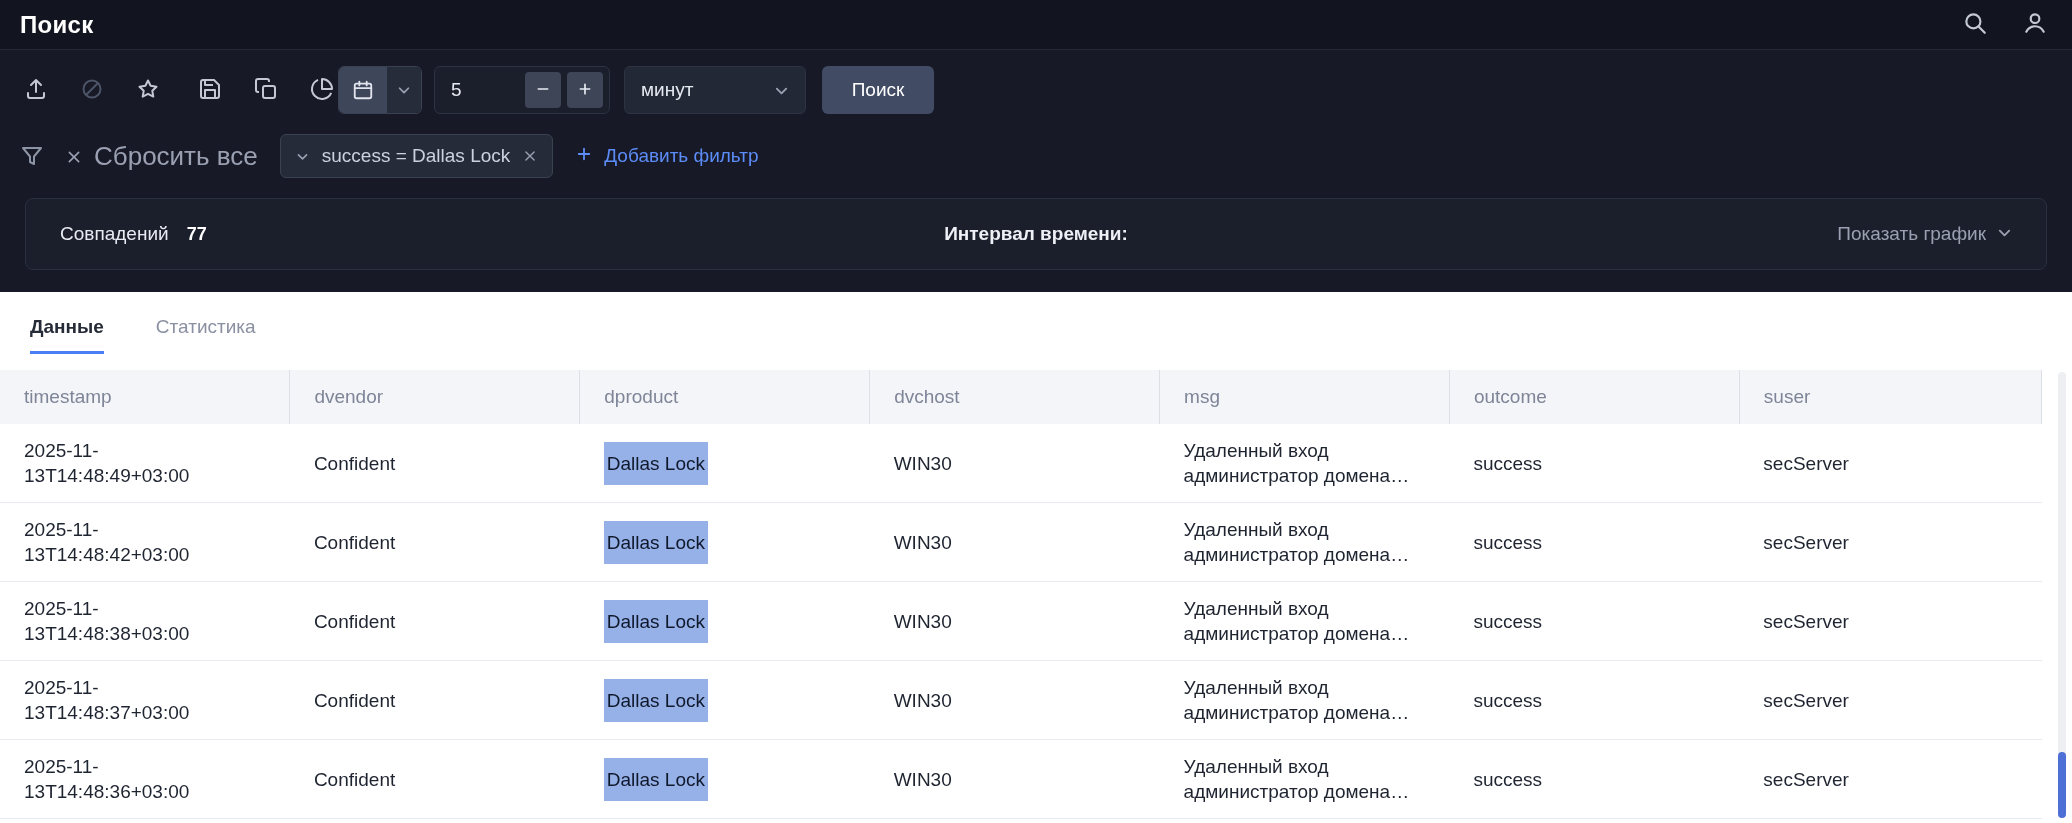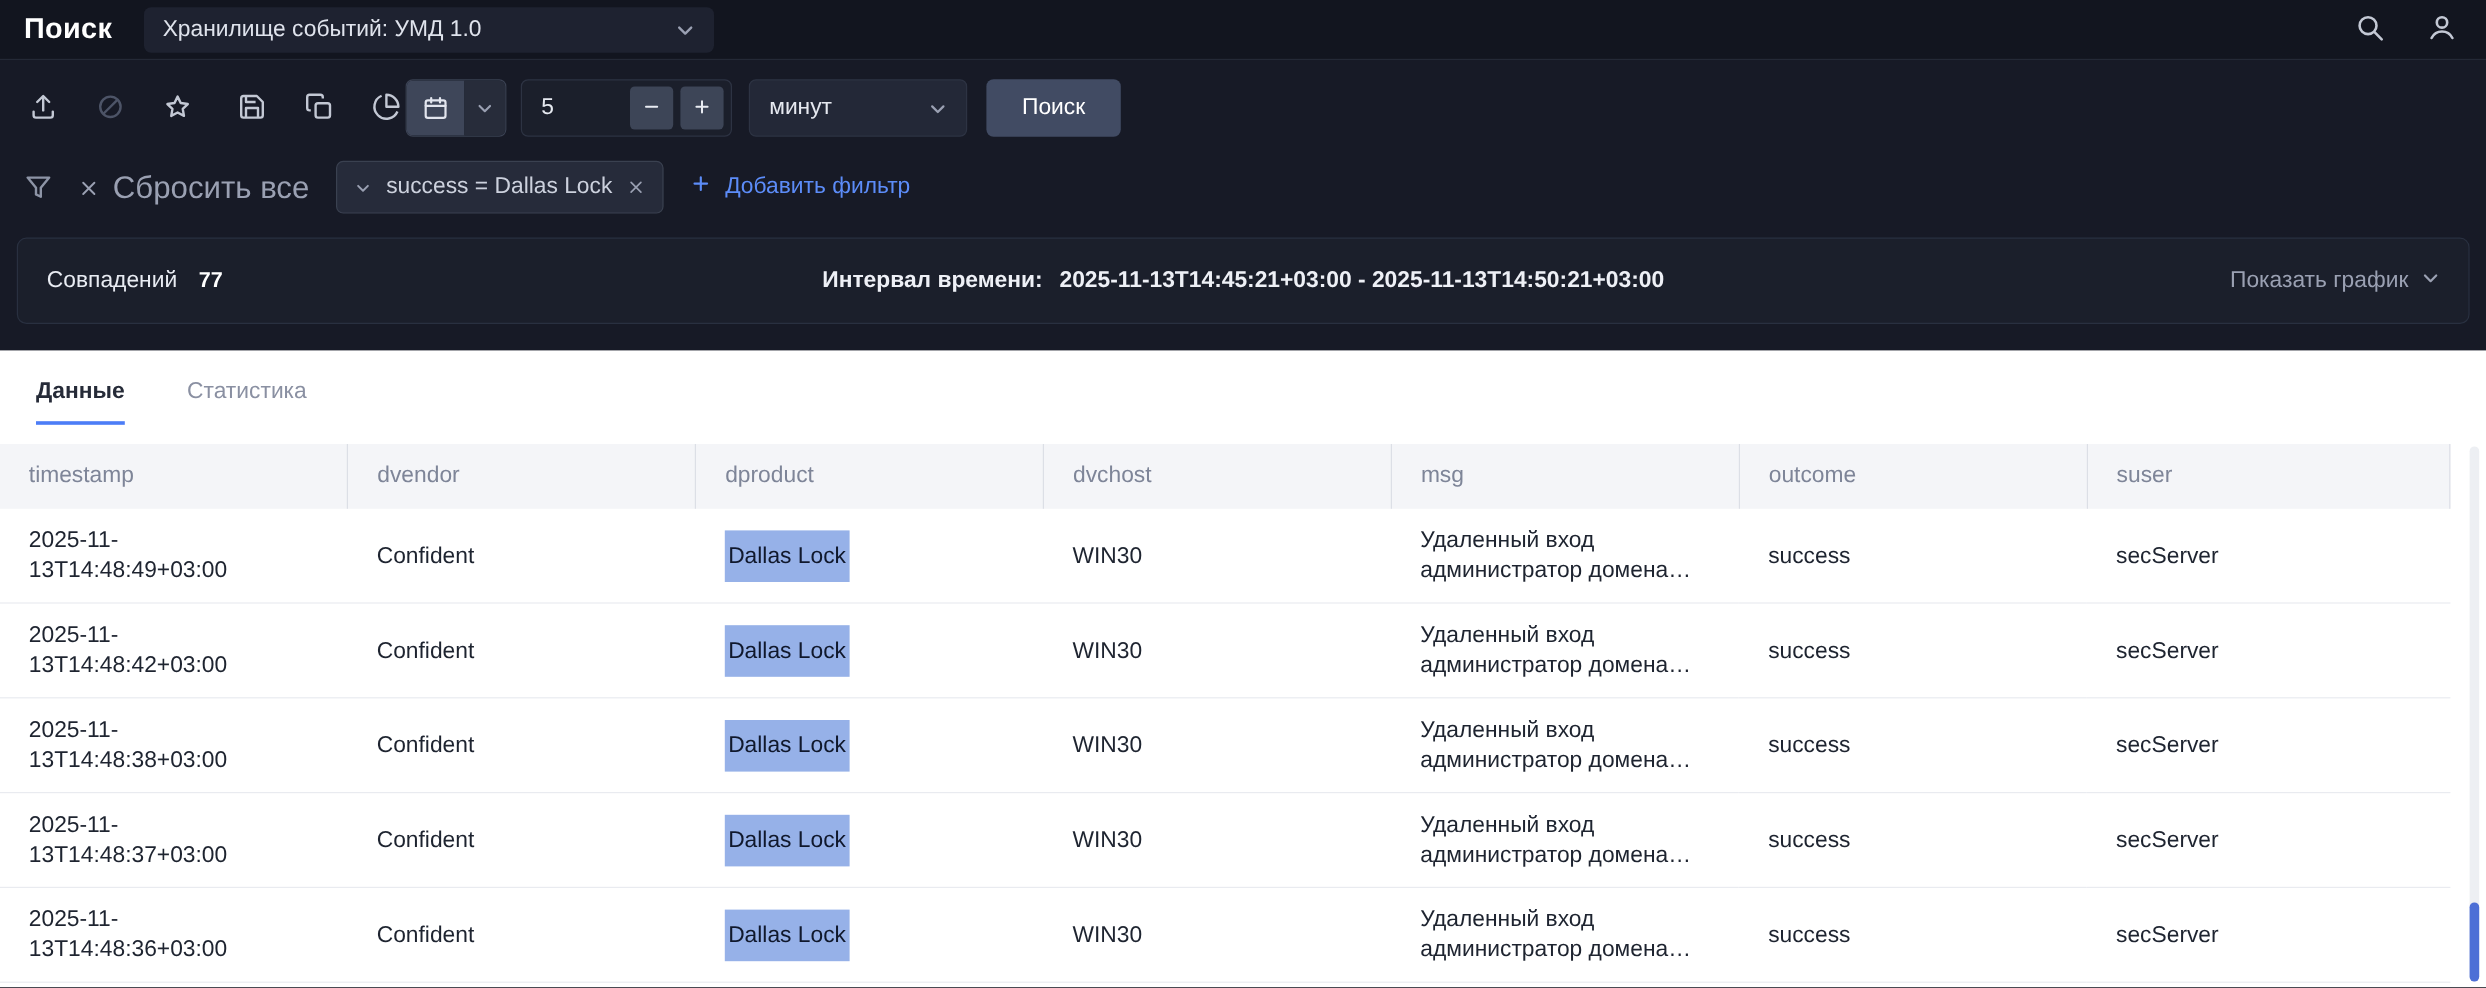--- a/index.html
+++ b/index.html
@@ -40,21 +40,21 @@
 
   
   .filter-row { display:flex; align-items:center; padding:4px 20px 20px; gap:22px; flex-shrink:0; }
   .funnel-wrap { color:#8d94a6; display:flex; }
   .clear-all { display:flex; align-items:center; gap:12px; color:#9aa0b2; font-size:26px; background:none; border:none; cursor:pointer; font-family:inherit; }
   .chip { display:flex; align-items:center; gap:13px; height:44px; background:#262b3a; border:1px solid #3a4150; border-radius:6px; padding:0 15px; color:#ccd1dd; font-size:19px; cursor:pointer; }
   .chip .chev, .chip .x { color:#9aa0b2; display:flex; }
   .add-filter { display:flex; align-items:center; gap:11px; color:#5c8cf8; font-size:19px; font-weight:500; background:none; border:none; cursor:pointer; font-family:inherit; }
 
   
-  .summary { margin:0 14px 22px; height:72px; background:#1b1f2b; border:1px solid #293040; border-radius:8px; display:flex; align-items:center; padding:0 24px; position:relative; flex-shrink:0; }
+  .summary { margin:0 25px 22px; height:72px; background:#1b1f2b; border:1px solid #293040; border-radius:8px; display:flex; align-items:center; padding:0 34px; position:relative; flex-shrink:0; }
   .matches { display:flex; align-items:baseline; gap:18px; color:#e8ebf2; font-size:19px; }
   .matches .count { font-size:18px; font-weight:700; color:#ffffff; }
   .interval { position:absolute; left:50%; transform:translateX(-50%); color:#eef0f6; font-size:19px; display:flex; gap:14px; align-items:center; white-space:nowrap; }
   .interval .lbl { font-weight:700; }
   .interval .val { font-weight:600; }
   .show-chart { margin-left:auto; display:flex; align-items:center; gap:11px; color:#9aa0b2; font-size:19px; background:none; border:none; cursor:pointer; font-family:inherit; }
 
   
   .content { background:#ffffff; flex:1; position:relative; display:flex; flex-direction:column; overflow:hidden; }
   .tabs { display:flex; gap:52px; padding:24px 30px 0; }
@@ -73,28 +73,20 @@
   .scrollbar { position:absolute; top:80px; right:6px; bottom:5px; width:8px; background:#edeff3; border-radius:4px; }
   .scroll-thumb { position:absolute; bottom:0; left:0; width:8px; height:66px; background:#4d6fd6; border-radius:4px; cursor:pointer; }
 </style>
 </head>
 <body>
 
 <div class="app">
 
   <header class="topbar">
     <div class="app-title">Поиск</div>
-    <div class="storage-select">
-      <span>Хранилище событий: УМД 1.0</span>
-      <span class="chev">
-        <svg width="16" height="16" viewBox="0 0 16 16">
-            <path d="M3 6l5 5 5-5" fill="none" stroke="currentColor" stroke-width="2" stroke-linecap="round" stroke-linejoin="round"></path>
-          </svg>
-      </span>
-    </div>
     <div class="topbar-spacer"></div>
     <button class="icon-btn">
       <span>
         <svg width="26" height="26" viewBox="0 0 24 24">
             <circle cx="10.5" cy="10.5" r="6.5" fill="none" stroke="currentColor" stroke-width="2"></circle>
             <line x1="15.5" y1="15.5" x2="21" y2="21" stroke="currentColor" stroke-width="2" stroke-linecap="round"></line>
           </svg>
       </span>
     </button>
     <button class="icon-btn">
@@ -246,21 +238,20 @@
     </button>
   </div>
 
   <div class="summary">
     <div class="matches">
       <span>Совпадений</span>
       <span class="count">77</span>
     </div>
     <div class="interval">
       <span class="lbl">Интервал времени:</span>
-      <span class="val">2025-11-13T14:45:21+03:00 - 2025-11-13T14:50:21+03:00</span>
     </div>
     <button class="show-chart">
       <span>Показать график</span>
       <span>
         <svg width="15" height="15" viewBox="0 0 16 16">
             <path d="M3 6l5 5 5-5" fill="none" stroke="currentColor" stroke-width="2" stroke-linecap="round" stroke-linejoin="round"></path>
           </svg>
       </span>
     </button>
   </div>

